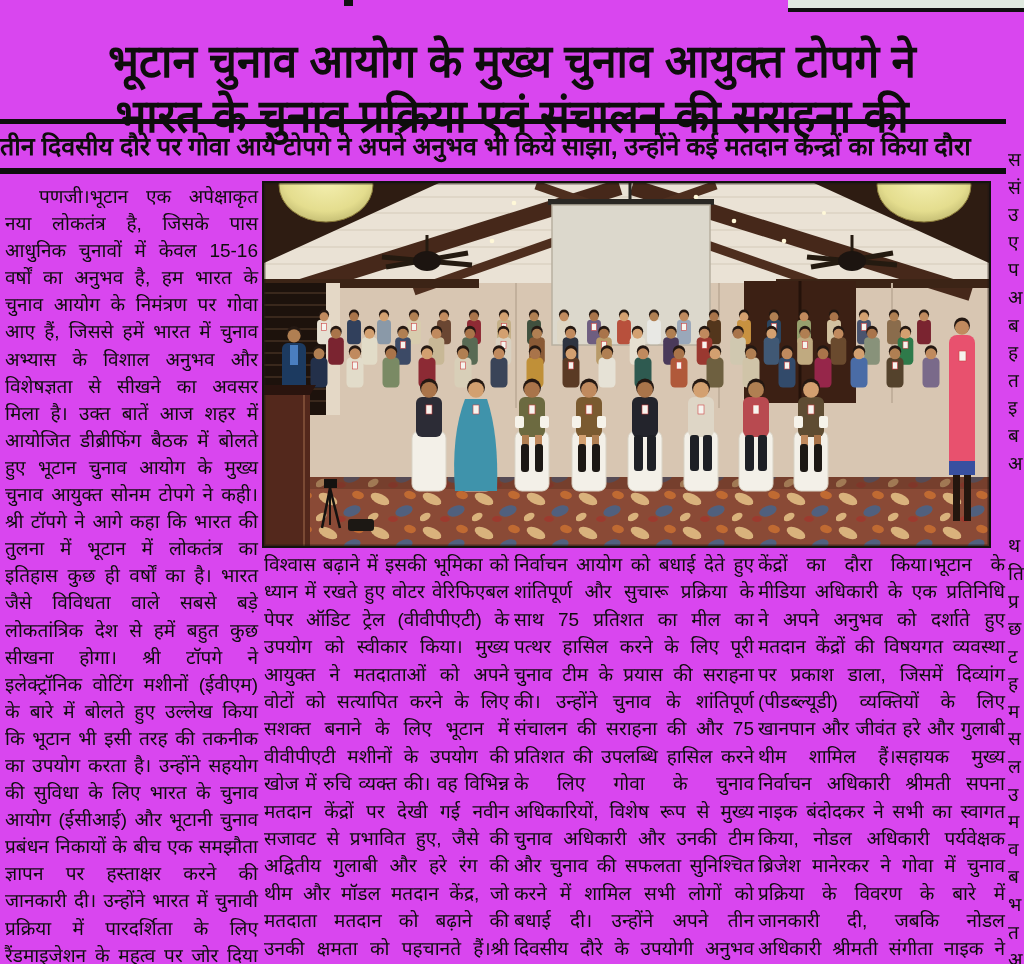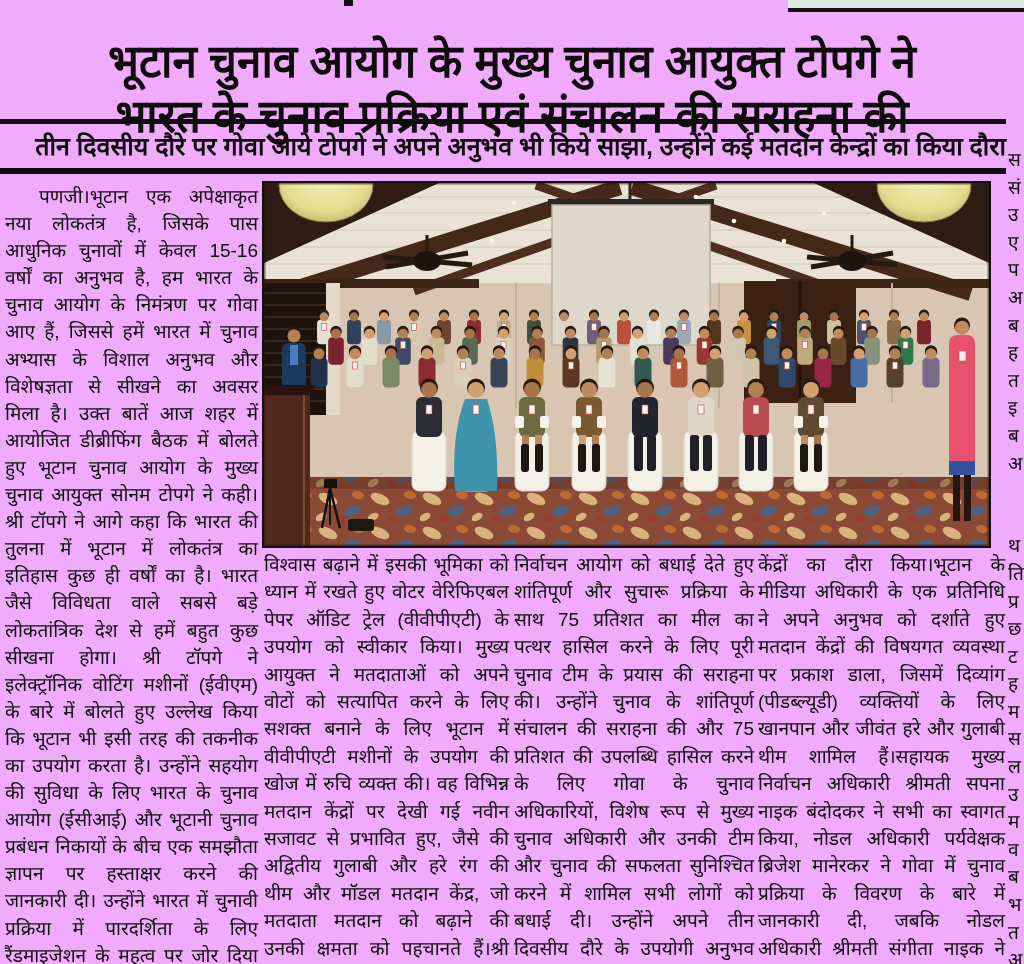--- a/index.html
+++ b/index.html
@@ -1,29 +1,29 @@
 <!DOCTYPE html>
 <html lang="hi"><head>
 <meta charset="utf-8">
 <style>
   html,body{margin:0;padding:0;background:#777;}
-  .page{position:relative;width:1024px;height:964px;background:#f0abfc;overflow:hidden;
+  .page{position:relative;width:1024px;height:964px;background:#d946ef;overflow:hidden;
         font-family:"Liberation Sans","DejaVu Sans",sans-serif;color:#0e0d0c;}
   
   .tick-artifact{position:absolute;left:344px;top:0;width:9px;height:6px;background:#111;}
   .masthead-strip{position:absolute;left:788px;top:0;width:236px;height:8px;background:#dfe9df;border-bottom:4px solid #101010;}
   
   .headline{position:absolute;left:2px;top:4px;width:1020px;text-align:center;
             font-weight:800;font-size:44px;line-height:53px;letter-spacing:0px;
             transform:scaleY(1.04);transform-origin:top;}
   .headline span{display:block;white-space:nowrap;}
   .rule{position:absolute;left:0;width:1006px;background:#0d0d0d;}
   .rule1{top:119px;height:5px;}
   .rule2{top:168px;height:6px;}
-  .subheadline{position:absolute;left:0;top:126px;width:1006px;text-align:right;
+  .subheadline{position:absolute;left:0;top:126px;width:1006px;text-align:left;
                font-size:25px;font-weight:700;line-height:40px;white-space:nowrap;}
   
   .col{position:absolute;text-align:justify;font-size:19px;line-height:27.1px;
        word-spacing:1px;}
   .col1{left:5px;top:183px;width:253px;height:781px;text-indent:34px;}
   .col2{left:264px;top:551px;width:245px;height:413px;line-height:27.4px;}
   .col3{left:514px;top:551px;width:240px;height:413px;line-height:27.4px;}
   .col4{left:758px;top:551px;width:247px;height:413px;line-height:27.4px;}
   
   .photo-wrap{position:absolute;left:262px;top:181px;width:729px;height:367px;

